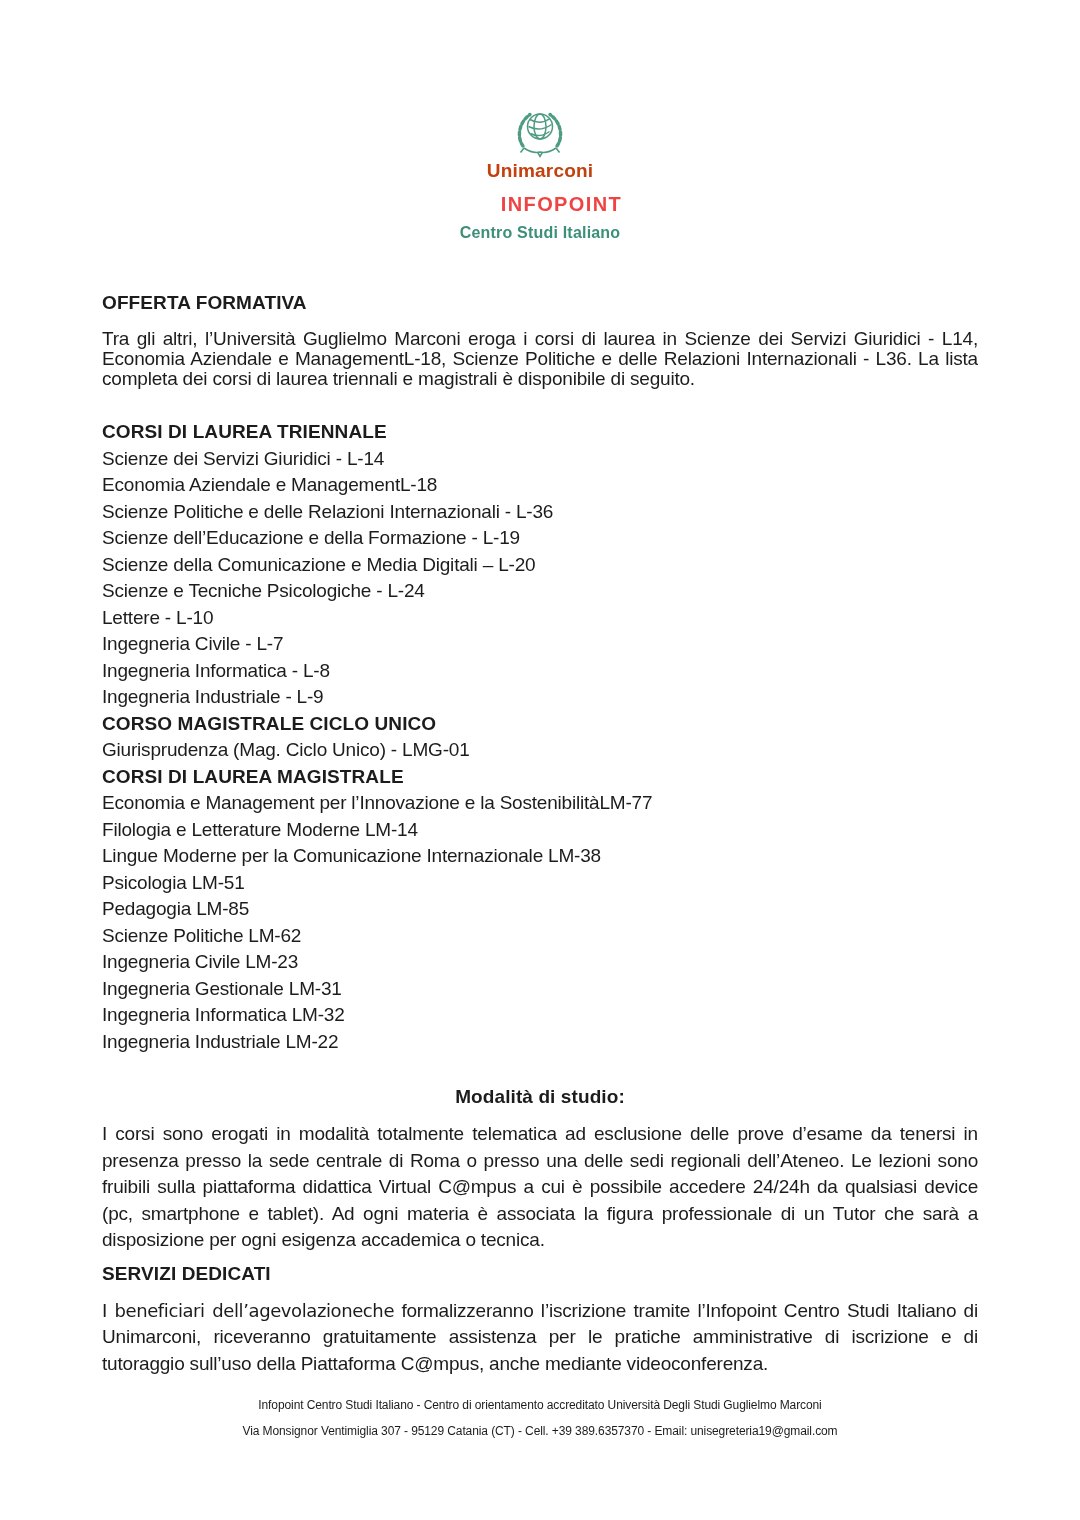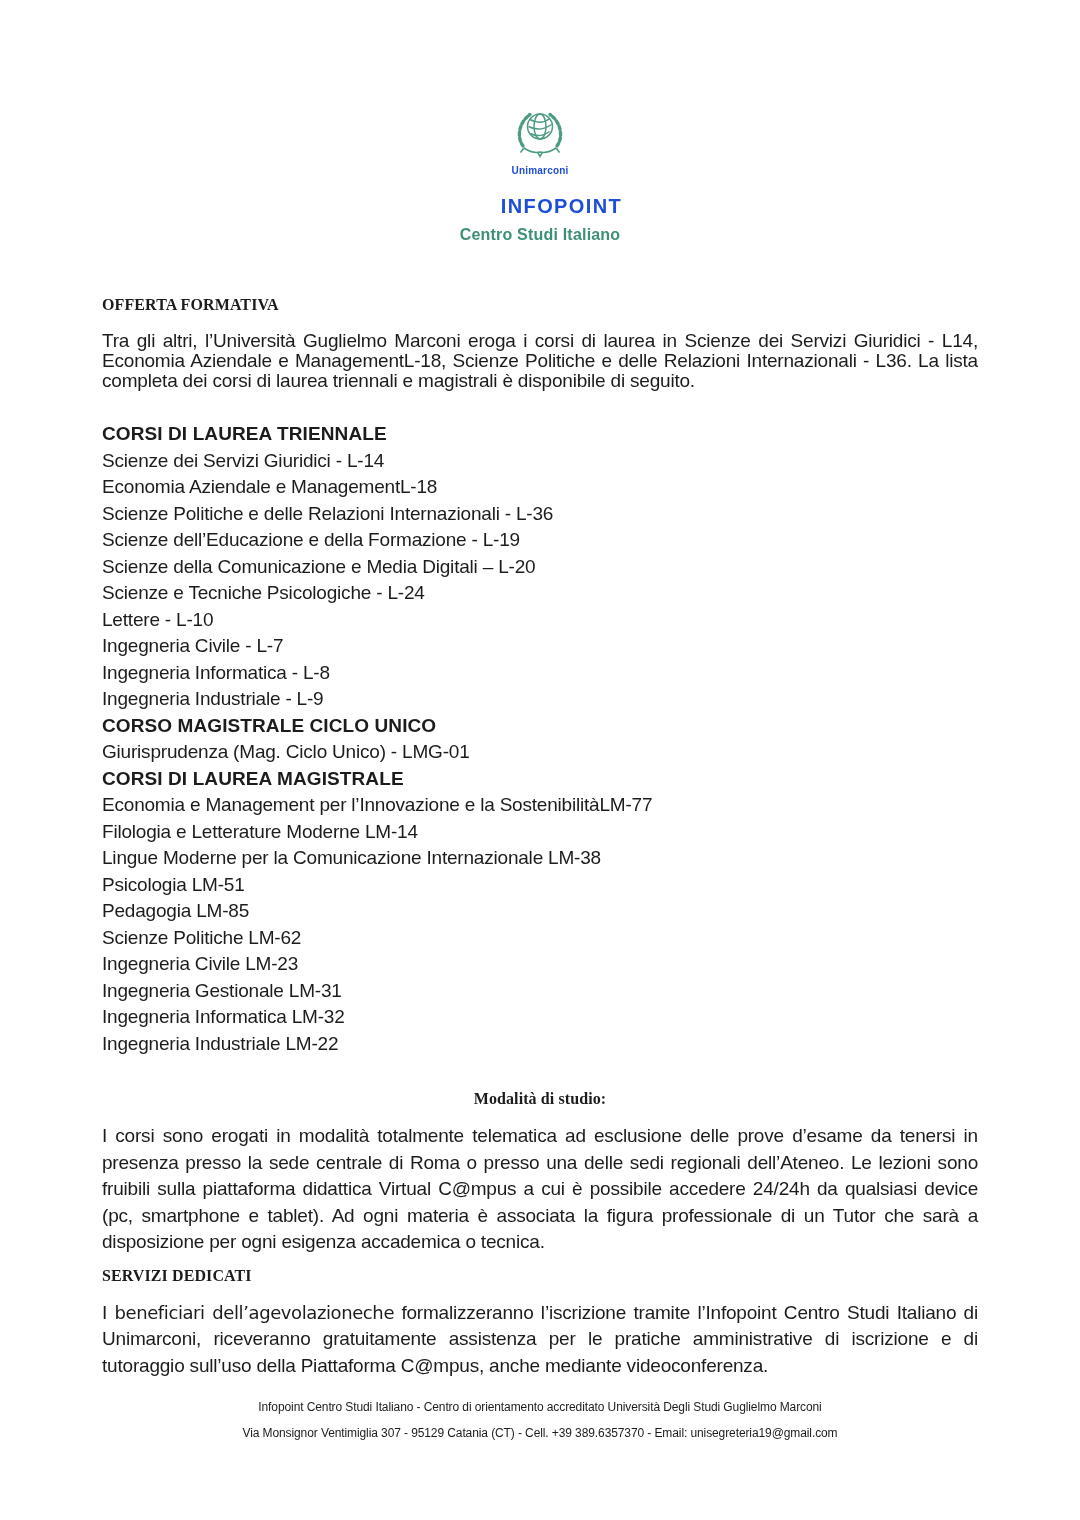--- a/index.html
+++ b/index.html
@@ -7,35 +7,35 @@
     position:relative;
     width:1080px;height:1520px;
     background:#ffffff;
     font-family:"Liberation Sans",sans-serif;
     color:#1c1c1c;
     overflow:hidden;
   }
   .letterhead{text-align:center;padding-top:110px;}
   .emblem{display:block;margin:0 auto;}
   .brand{
-    color:#1d4ed8;font-weight:700;font-size:10px;
-    margin-top:5px;letter-spacing:.2px;
+    color:#c2410c;font-weight:700;font-size:19px;
+    letter-spacing:.2px;
   }
   .ip-title{
-    color:#1d4ed8;font-weight:700;font-size:20px;
-    letter-spacing:1.4px;margin-top:19px;padding-left:43px;
+    color:#ef4444;font-weight:700;font-size:20px;
+    letter-spacing:1.4px;margin-top:11px;padding-left:43px;
   }
   .ip-subtitle{
     color:#3c9077;font-weight:700;font-size:16px;
     letter-spacing:.2px;margin-top:8px;
   }
   .content{width:876px;margin:0 auto;}
   .heading{
-    font-size:16px;font-weight:700;line-height:24px;
-    letter-spacing:.1px;margin:0;font-family:Liberation Serif, serif;
+    font-size:19px;font-weight:700;line-height:24px;
+    letter-spacing:.1px;margin:0;
   }
   .h-offerta{margin-top:49px;}
   .h-modalita{margin-top:30px;text-align:center;}
   .h-servizi{margin-top:8px;}
   .para{
     font-size:19px;text-align:justify;
     letter-spacing:-.2px;margin:0;
   }
   .p-intro{line-height:20px;margin-top:14px;}
   .p-modalita,.p-servizi{line-height:26.5px;margin-top:12px;}

